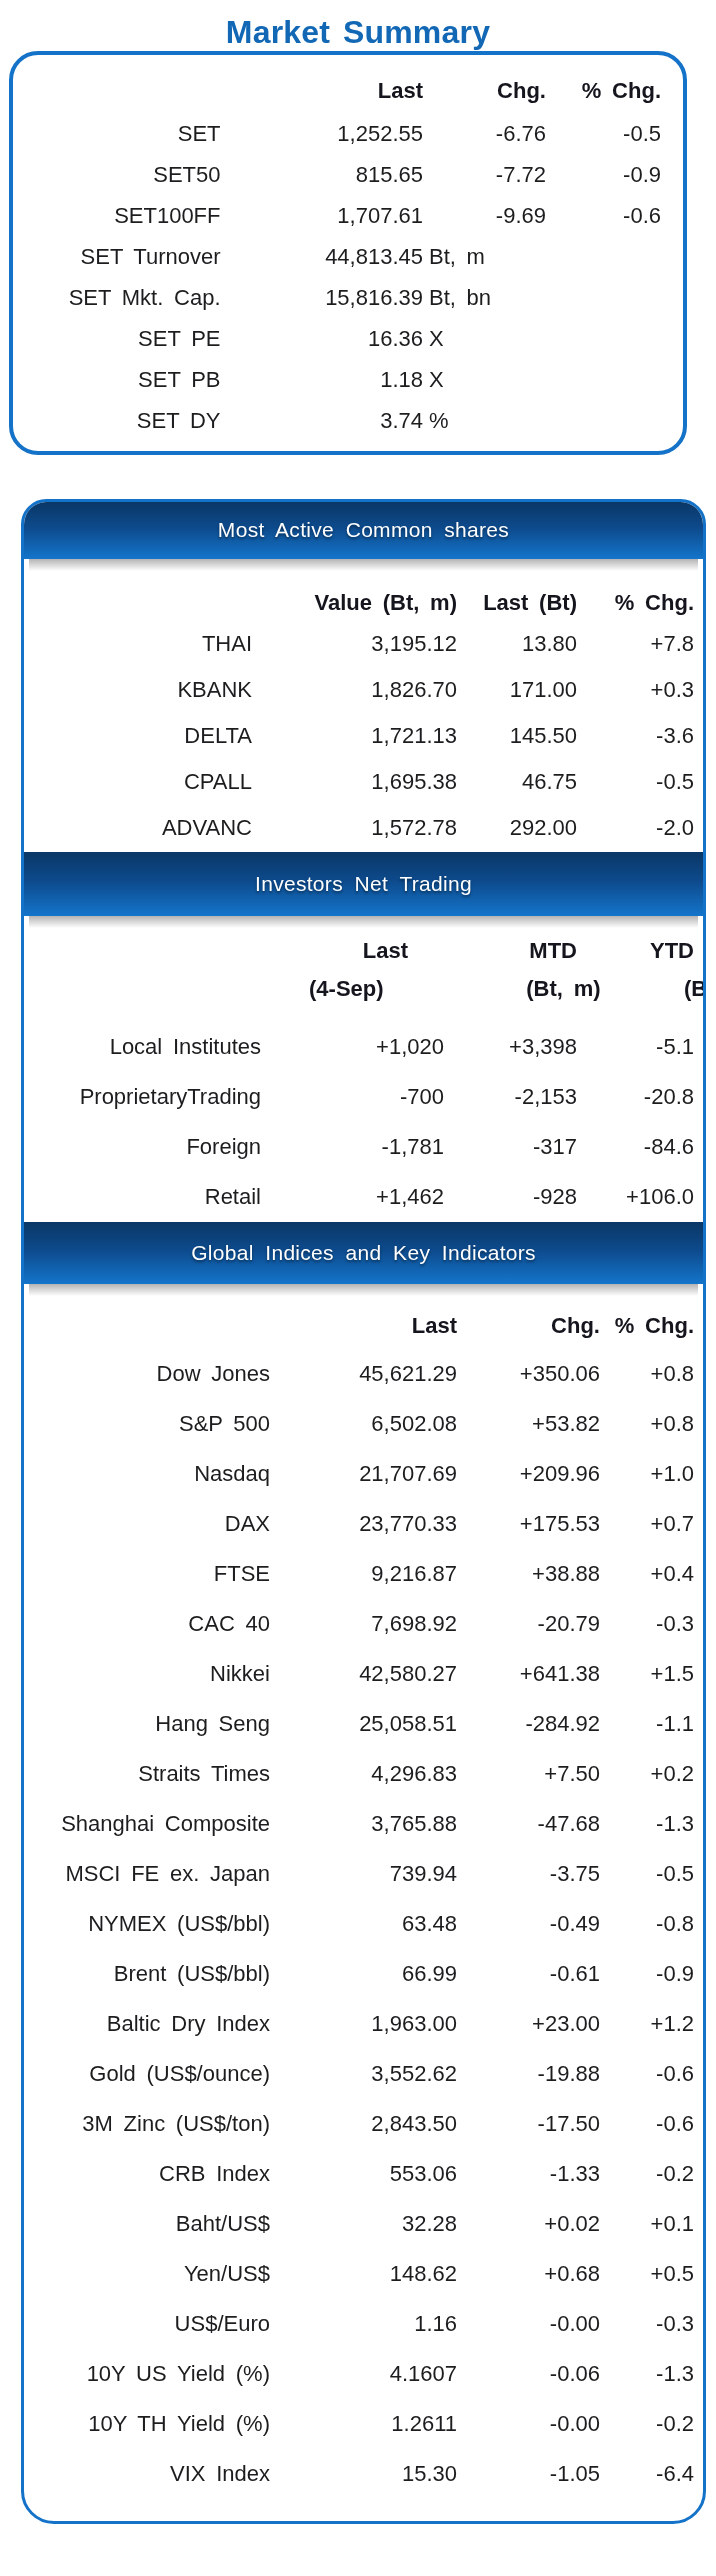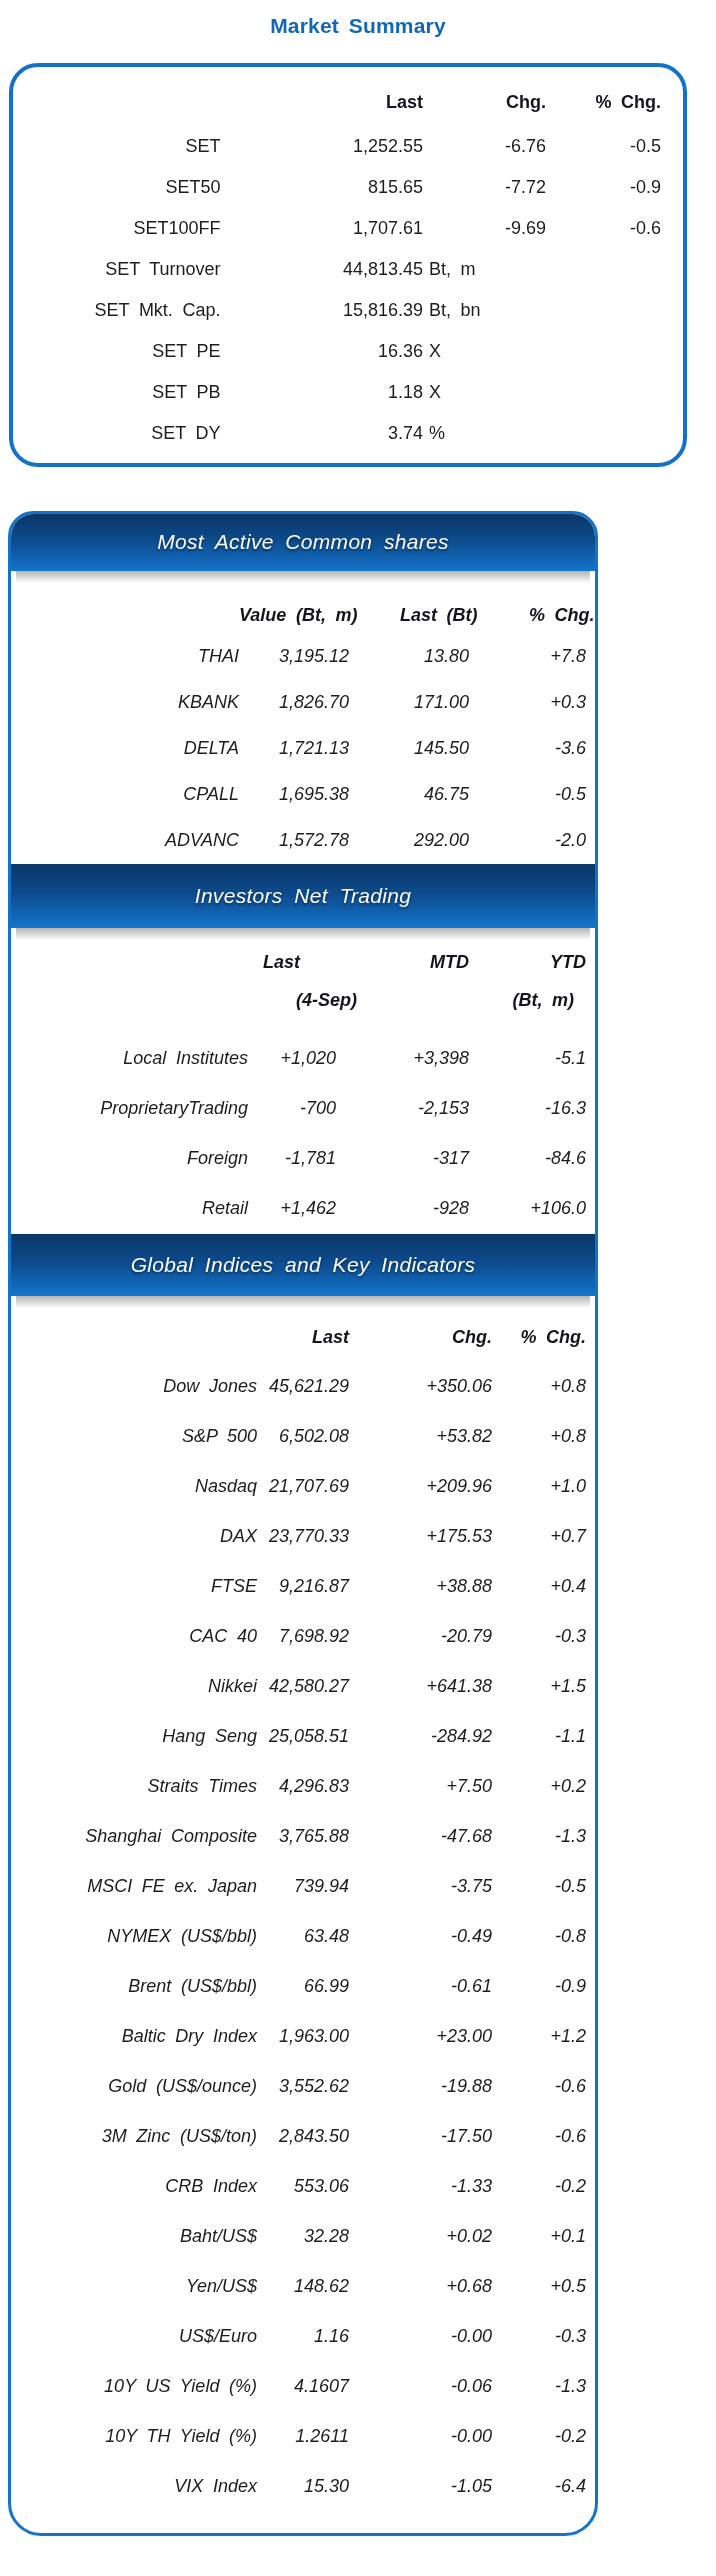--- a/index.html
+++ b/index.html
@@ -2,50 +2,50 @@
 <html style="font-size:14.6px"><head>
 <meta charset="utf-8">
 <style>
   html,body{margin:0;padding:0;}
   body{
     width:716px;height:2576px;background:#ffffff;
     font-family:"Liberation Sans","DejaVu Sans",sans-serif;
     color:#1d1d1f;-webkit-font-smoothing:antialiased;
   }
   .page-title{
-    margin:0;padding-top:13.7px;height:63px;box-sizing:border-box;
-    text-align:center;font-size:21px;font-weight:bold;color:#1268b5;
+    margin:0;padding-top:13.7px;height:51px;box-sizing:border-box;
+    text-align:center;font-size:32px;font-weight:bold;color:#1268b5;
     letter-spacing:0.2px;word-spacing:3.6px;
   }
   
   .box1{
     margin-left:9px;width:678px;box-sizing:border-box;
     border:4.6px solid #1472c8;border-radius:29px;
     padding:12.8px 22px 9px 25.5px;background:#fff;
   }
   
   .box2{
-    margin:44px 0 0 8px;width:590px;box-sizing:border-box;
+    margin:44px 0 0 21px;width:685px;box-sizing:border-box;
     border:3.6px solid #1472c8;border-radius:25.5px 25.5px 33px 33px;
-    overflow:hidden;background:#fff;font-style:italic;
+    overflow:hidden;background:#fff;
   }
   .band{
     height:57px;display:flex;align-items:center;justify-content:center;
     background:linear-gradient(180deg,#0a3766 0%,#0d4a8c 45%,#1475cb 100%);
     color:#ffffff;font-size:21px;letter-spacing:0.3px;word-spacing:5.5px;
     text-shadow:0 1.8px 2.7px rgba(0,0,0,0.45);
   }
   .band.mid{height:64px;text-align:right;}
   .band.b3{height:62px;}
   .shadow-strip{
     height:12px;margin:0 4.6px;
     background:linear-gradient(180deg,rgba(105,105,105,0.5),rgba(255,255,255,0));
   }
   
-  .trow{display:grid;align-items:center;word-spacing:4.6px;font-size:18px;}
+  .trow{display:grid;align-items:center;word-spacing:4.6px;font-size:22px;}
   .c{white-space:nowrap;}
   .c.label{text-align:right;}
   .c.num{text-align:right;}
   .c.hdr{font-weight:bold;color:#15151e;}
   .mid{position:relative;text-align:right;}
   .mid .unit{
     position:absolute;left:6px;top:50%;transform:translateY(-50%);
     text-align:right;
   }
   
@@ -201,21 +201,21 @@
     <div class="trow">
           <span class="c label">Local Institutes</span>
           <span class="c num">+1,020</span>
           <span class="c num">+3,398</span>
           <span class="c num">-5.1</span>
         </div>
         <div class="trow">
           <span class="c label">ProprietaryTrading</span>
           <span class="c num">-700</span>
           <span class="c num">-2,153</span>
-          <span class="c num">-16.3</span>
+          <span class="c num">-20.8</span>
         </div>
         <div class="trow">
           <span class="c label">Foreign</span>
           <span class="c num">-1,781</span>
           <span class="c num">-317</span>
           <span class="c num">-84.6</span>
         </div>
         <div class="trow">
           <span class="c label">Retail</span>
           <span class="c num">+1,462</span>

